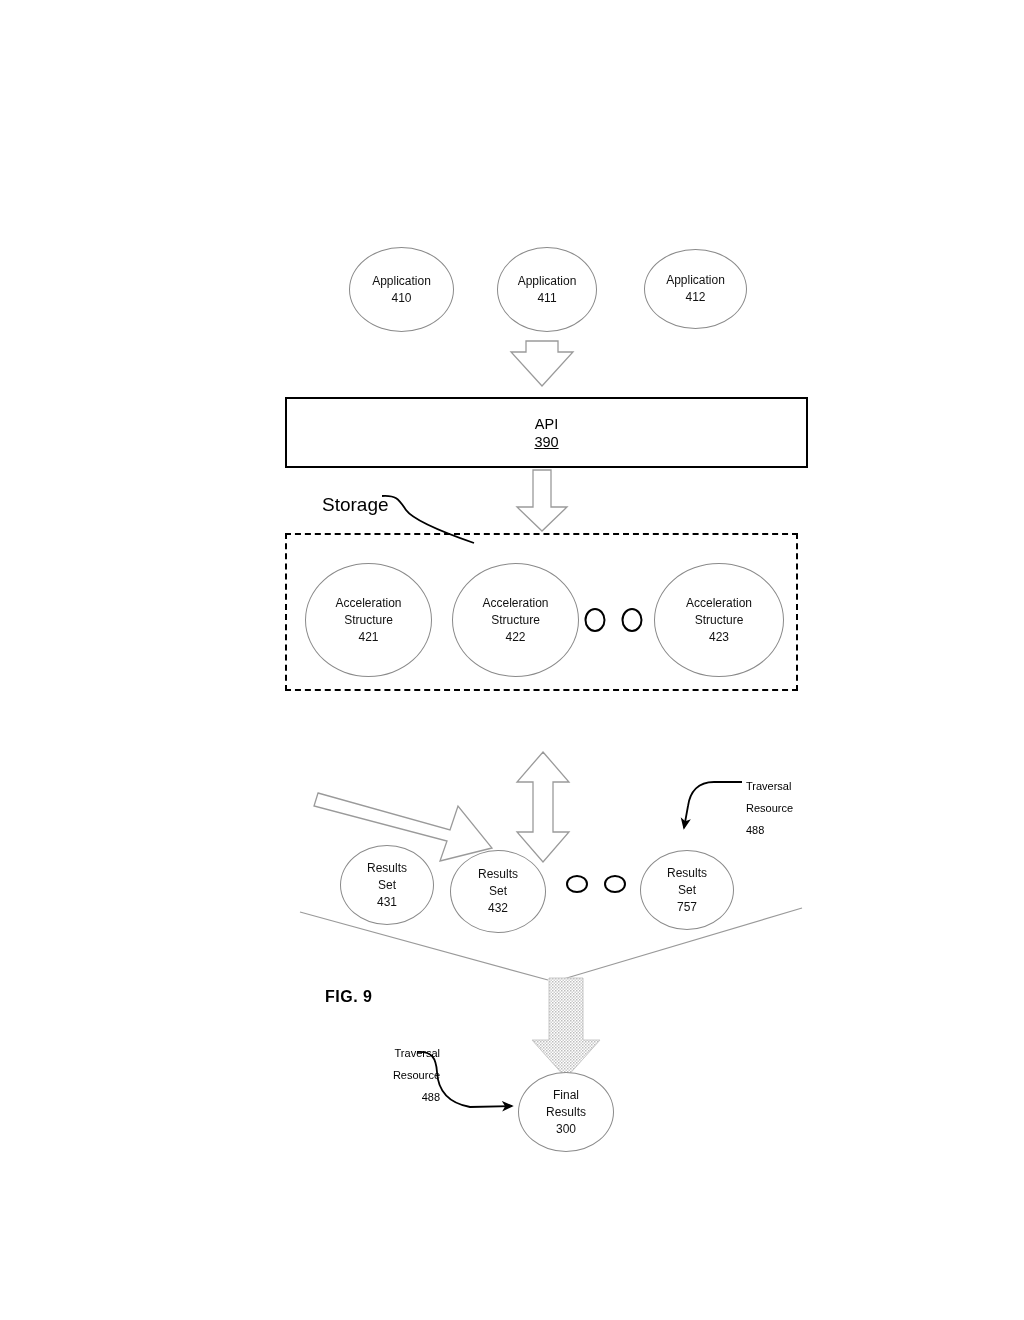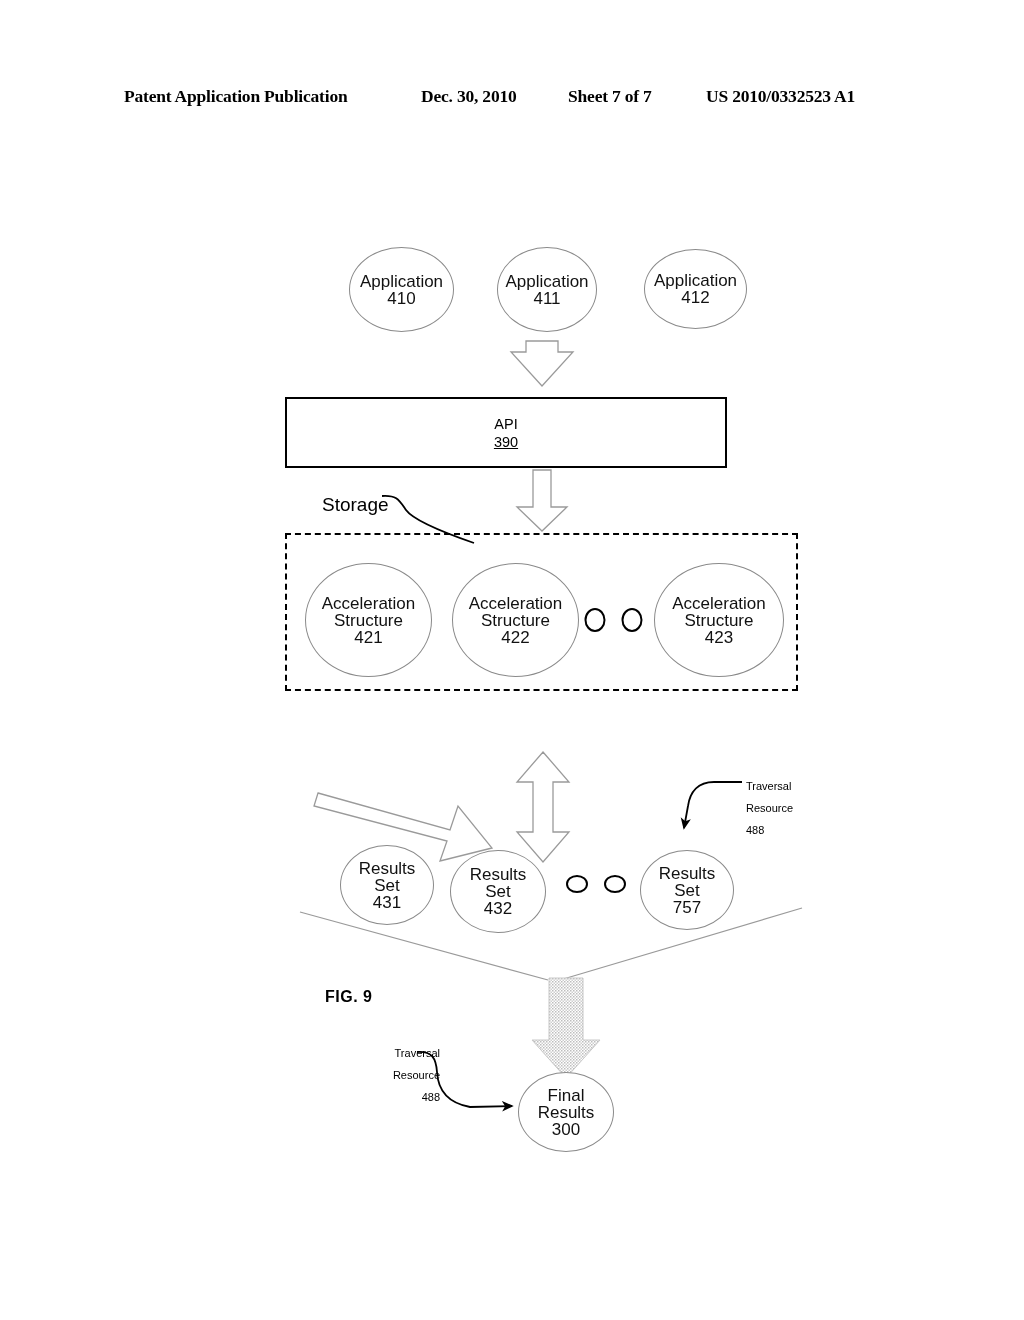--- a/index.html
+++ b/index.html
@@ -40,37 +40,37 @@
 
   
   .node {
     position: absolute;
     box-sizing: border-box;
     display: flex;
     flex-direction: column;
     align-items: center;
     justify-content: center;
     text-align: center;
-    font-size: 17px;
+    font-size: 12px;
     line-height: 17px;
     color: #111;
   }
   .ell {
     border: 1.1px solid #8a8a8a;
     border-radius: 50%;
     background: #fff;
   }
   .node .ln { display: block; white-space: nowrap; }
 
   
   #api-box {
     position: absolute;
     left: 285px;
     top: 397px;
-    width: 442px;
+    width: 523px;
     height: 71px;
     border: 2px solid #000;
     background: #fff;
     box-sizing: border-box;
     display: flex;
     flex-direction: column;
     align-items: center;
     justify-content: center;
     font-size: 14.5px;
     line-height: 18px;
@@ -147,26 +147,20 @@
     fill: #fff;
     stroke: #000;
     stroke-width: 2;
   }
 </style>
 </head>
 <body>
 
 <div id="page">
 
-  <div class="hdr">
-    <span class="hdr-pub">Patent Application Publication</span>
-    <span class="hdr-date">Dec. 30, 2010</span>
-    <span class="hdr-sheet">Sheet 7 of 7</span>
-    <span class="hdr-num">US 2010/0332523 A1</span>
-  </div>
 
   <svg id="overlay" viewBox="0 0 1024 1320">
     <defs>
 
       <pattern id="stipple" width="3" height="3" patternUnits="userSpaceOnUse">
         <rect width="3" height="3" fill="#ffffff"></rect>
         <rect width="1.5" height="1.5" fill="#bdbdbd"></rect>
         <rect x="1.5" y="1.5" width="1.5" height="1.5" fill="#cfcfcf"></rect>
       </pattern>
       <marker id="solid-arrow" viewBox="0 0 10 10" refX="8.5" refY="5" markerWidth="6.5" markerHeight="6.5" orient="auto-start-reverse">

